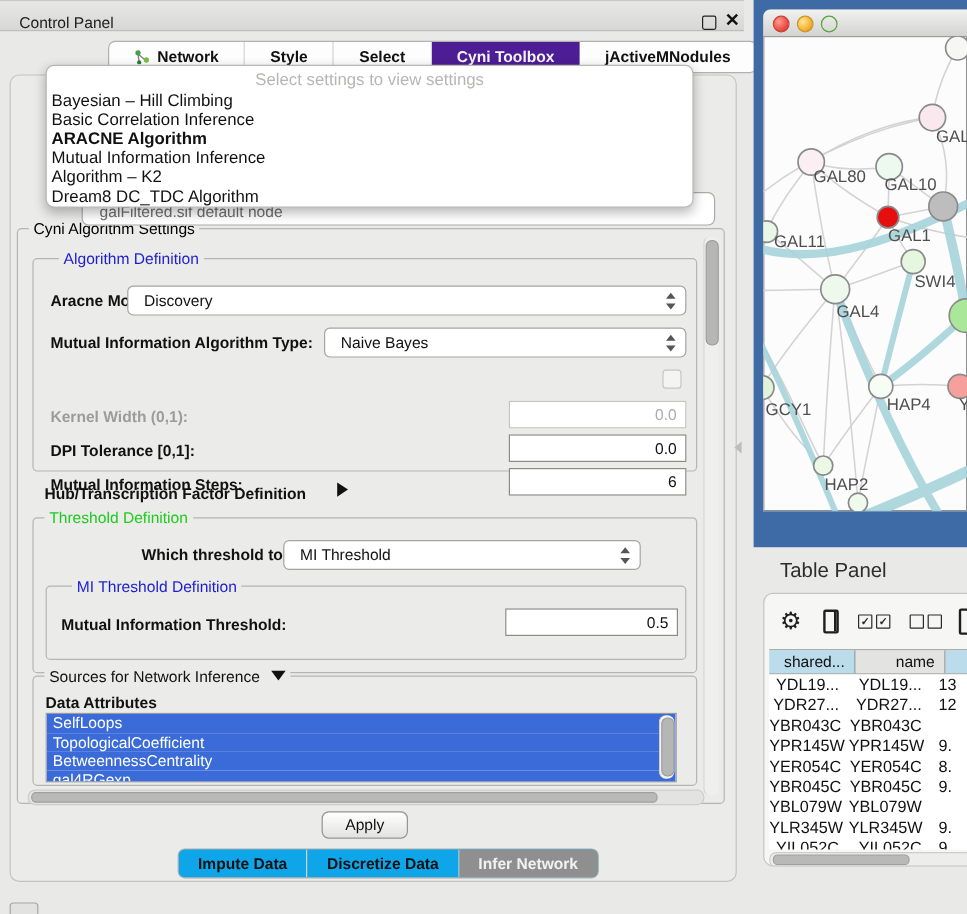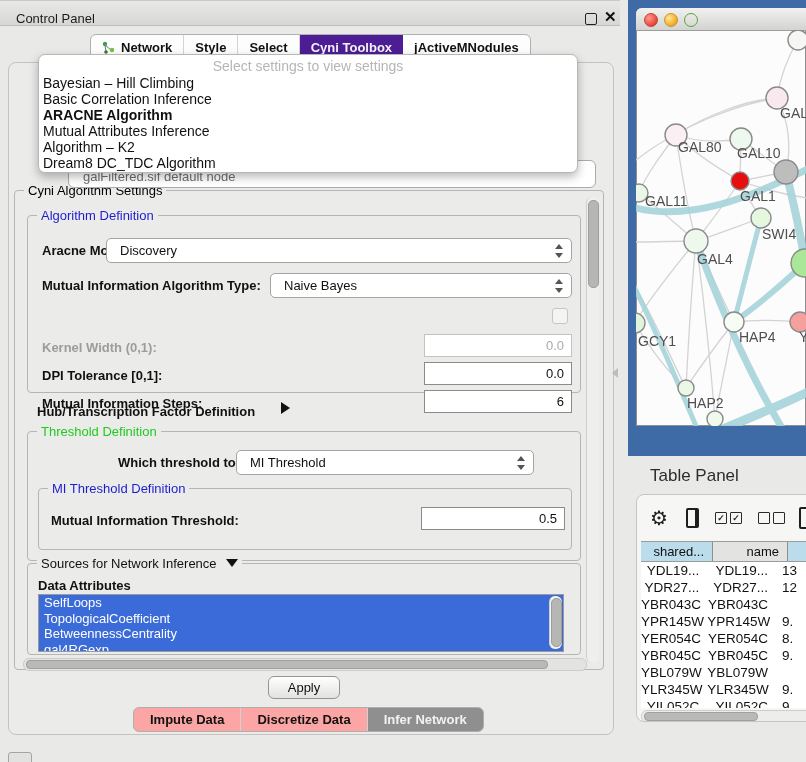--- a/index.html
+++ b/index.html
@@ -14,21 +14,21 @@
   
   .cp-titlebar{left:0;top:7;width:620px;height:24px;
     background:linear-gradient(#e8e8e6,#d7d7d5);
     border-top:1px solid #c9c9c7;border-bottom:1px solid #bdbdbb;}
   .cp-title{left:16px;top:11px;font-size:13px;color:#1c1c1c;}
   .win-float{left:585px;top:13px;width:10px;height:10px;border:1.6px solid #222;border-radius:2px;}
   .win-close{left:604px;top:8px;font-size:15px;font-weight:700;color:#111;}
 
   .tabbar{left:90px;top:34px;height:25px;display:flex;align-items:stretch;
     background:#fdfdfd;border:1px solid #b1b1af;border-radius:6px;overflow:hidden;}
-  .tab{display:flex;align-items:center;padding:0 11px;font-size:13px;font-weight:600;color:#111;
+  .tab{display:flex;align-items:center;padding:0 21px;font-size:13px;font-weight:600;color:#111;
     border-right:1px solid #d4d4d2;white-space:nowrap;justify-content:center;}
   .tab:last-child{border-right:none;}
   .tab.sel{background:#4c1d95;color:#f4f4f4;border-right:none;}
   .tab .ticon{margin-right:6px;display:inline-block;width:13px;height:13px;}
 
   .outer-box{left:8px;top:62px;width:604px;height:671px;background:#ebebe9;
     border:1px solid #c3c3c1;border-radius:8px;}
 
   
   .net-combo{left:68px;top:160px;width:528px;height:28px;background:#fff;
@@ -40,21 +40,21 @@
   .dd{left:38px;top:54px;width:540px;height:119px;background:#fff;
     border:1px solid #b7b7b5;border-radius:7px;z-index:40;
     box-shadow:0 4px 10px rgba(0,0,0,.28);padding-top:3px;box-sizing:border-box;}
   .dd-ph{text-align:center;font-size:14px;color:#b6b6b4;height:17px;line-height:17px;}
   .dd-item{font-size:14px;color:#111;height:16px;line-height:16px;padding-left:4px;white-space:nowrap;}
   .dd-item.bold{font-weight:700;}
 
   
   .gbox{border:1px solid #b5b5b3;border-radius:4px;position:absolute;background:#ebebe9;}
   .legend{position:absolute;top:-8px;left:9px;background:#ebebe9;padding:0 4px;font-size:13px;line-height:15px;white-space:nowrap;}
-  .legend.blue{color:#1d1dd0;}
+  .legend.blue{color:#1d1dd0;margin-left:12px;}
   .legend.green{color:#1ecb1e;}
   .settings{left:14px;top:190px;width:588px;height:478px;z-index:1;}
 
   .fldlabel{font-size:13px;font-weight:700;color:#111;white-space:nowrap;}
   .fldlabel.dis{color:#9c9c9a;}
   .combo{position:absolute;background:#fff;border:1px solid #a4a4a2;border-radius:5px;
     display:flex;align-items:center;font-size:13px;color:#111;box-sizing:border-box;height:25px;}
   .combo .cval{padding-left:13px;}
   .spin{position:absolute;right:8px;top:4px;width:9px;height:16px;}
   .spin:before,.spin:after{content:"";position:absolute;left:1px;border-left:4px solid transparent;border-right:4px solid transparent;}
@@ -75,22 +75,22 @@
   .srcitem{height:15.5px;line-height:15.5px;font-size:13px;color:#fff;background:#3a6bd8;padding-left:5px;}
   .vscroll{position:absolute;width:12px;background:#efefed;border-left:1px solid #d0d0ce;border-radius:6px;}
   .vthumb{position:absolute;left:1px;width:9px;background:#b6b6b4;border:1px solid #9e9e9c;border-radius:5px;}
   .hscroll{position:absolute;height:11px;background:#e3e3e1;border:1px solid #cdcdcb;border-radius:6px;}
   .hthumb{position:absolute;top:1px;height:7px;background:#b9b9b7;border:1px solid #a0a09e;border-radius:4px;}
 
   .applybtn{left:268px;top:676px;width:72px;height:23px;
     background:linear-gradient(#ffffff,#e2e2e0);border:1px solid #959593;border-radius:6px;
     font-size:13px;color:#111;font-family:"Liberation Sans",sans-serif;}
 
-  .btabbar{left:133px;top:707px;height:23px;display:flex;align-items:stretch;
-    background:#fca5a5;border:1px solid #aeaeac;border-radius:6px;overflow:hidden;z-index:3;}
+  .btabbar{left:148px;top:707px;height:23px;display:flex;align-items:stretch;
+    background:#0ea5e9;border:1px solid #aeaeac;border-radius:6px;overflow:hidden;z-index:3;}
   .btab{display:flex;align-items:center;padding:0 16px;font-size:13px;font-weight:700;color:#111;
     border-right:1px solid #d2d2d0;white-space:nowrap;}
   .btab:last-child{border-right:none;}
   .btab.sel{background:#8f8f8f;color:#f2f2f2;}
 
   .mini-box{left:8px;top:752px;width:22px;height:12px;background:#e2e2e0;border:1px solid #a5a5a3;border-radius:3px;}
   .split-arrow{left:612px;top:368px;width:0;height:0;border-top:5px solid transparent;border-bottom:5px solid transparent;border-right:6px solid #bdbdbb;}
 
   
   .desktop{left:628px;top:0;width:178px;height:456px;background:#3e6ba6;}
@@ -167,21 +167,21 @@
 <div class="abs net-combo">
   <span>galFiltered.sif default node</span>
 </div>
 
 <div class="abs dd">
   <div class="dd-ph">Select settings to view settings</div>
   <div id="dd-items">
       <div class="dd-item">Bayesian – Hill Climbing</div>
       <div class="dd-item">Basic Correlation Inference</div>
       <div class="dd-item bold">ARACNE Algorithm</div>
-      <div class="dd-item">Mutual Attributes Inference</div>
+      <div class="dd-item">Mutual Information Inference</div>
       <div class="dd-item">Algorithm – K2</div>
       <div class="dd-item">Dream8 DC_TDC Algorithm</div>
     </div>
 </div>
 
 <div class="abs gbox settings">
   <span class="legend">Cyni Algorithm Settings</span>
 
   <div class="vscroll" style="right:4px;top:6px;height:466px;">
     <div class="vthumb" style="top:3px;height:86px;"></div>

